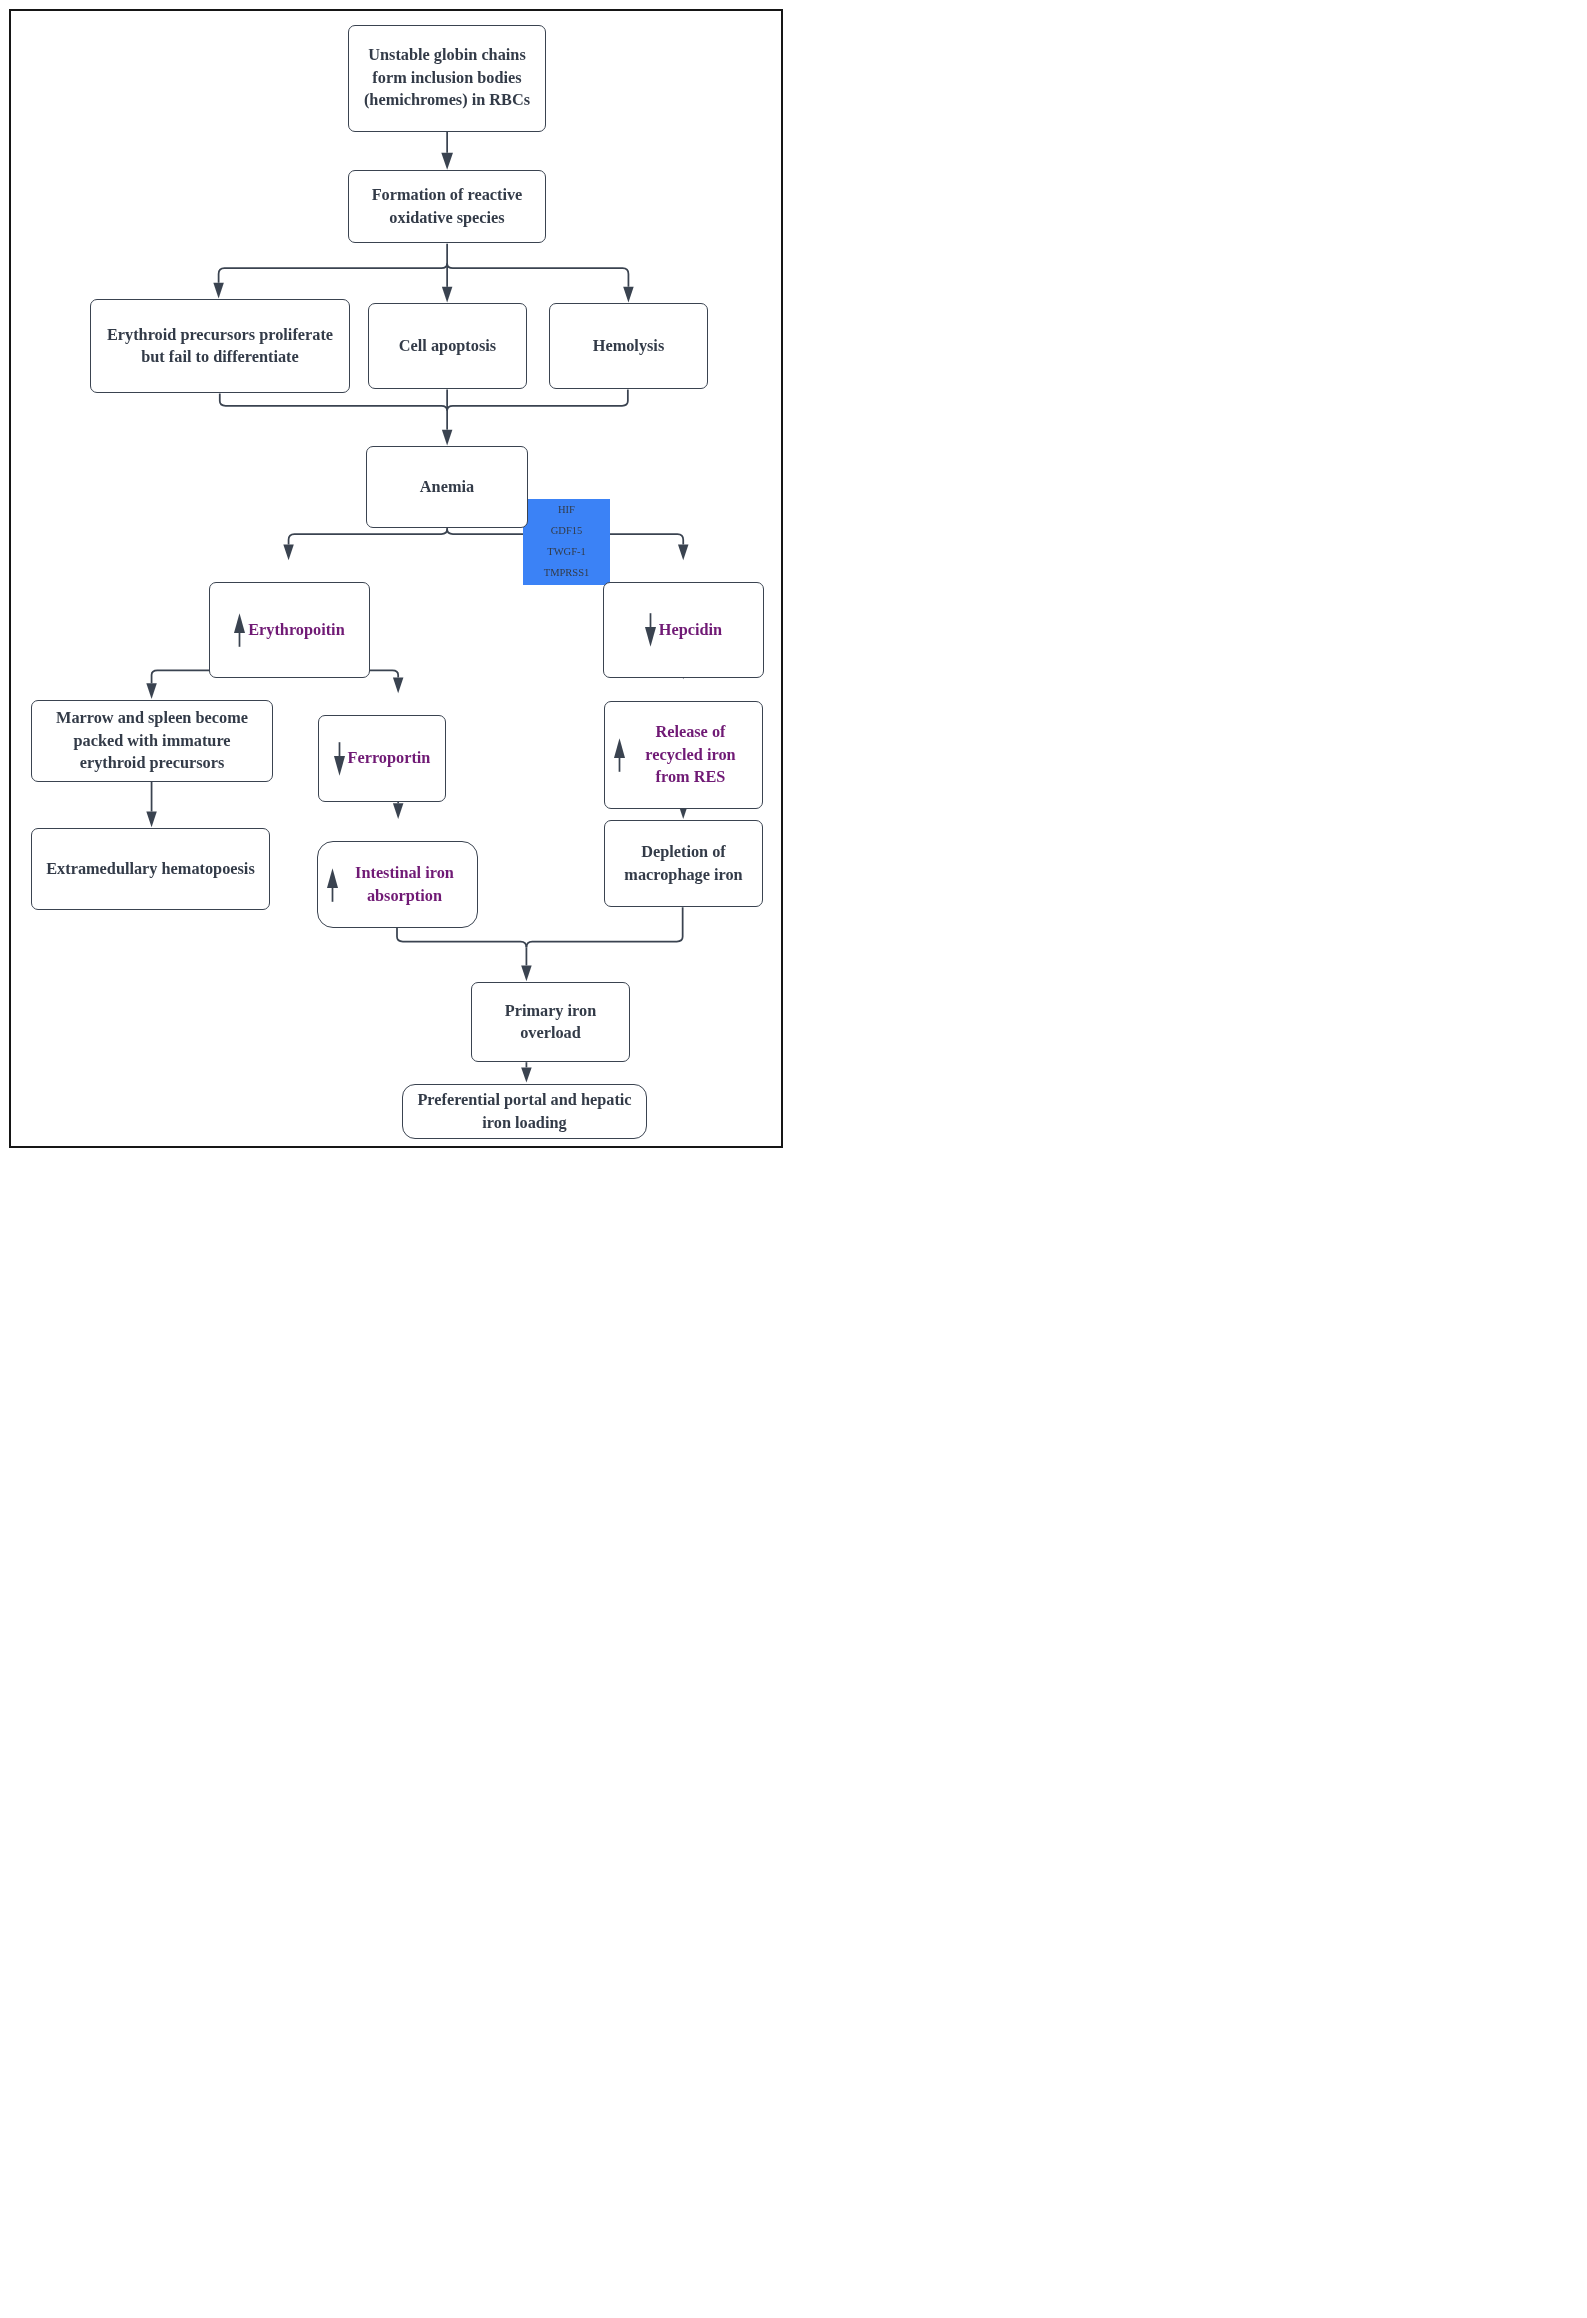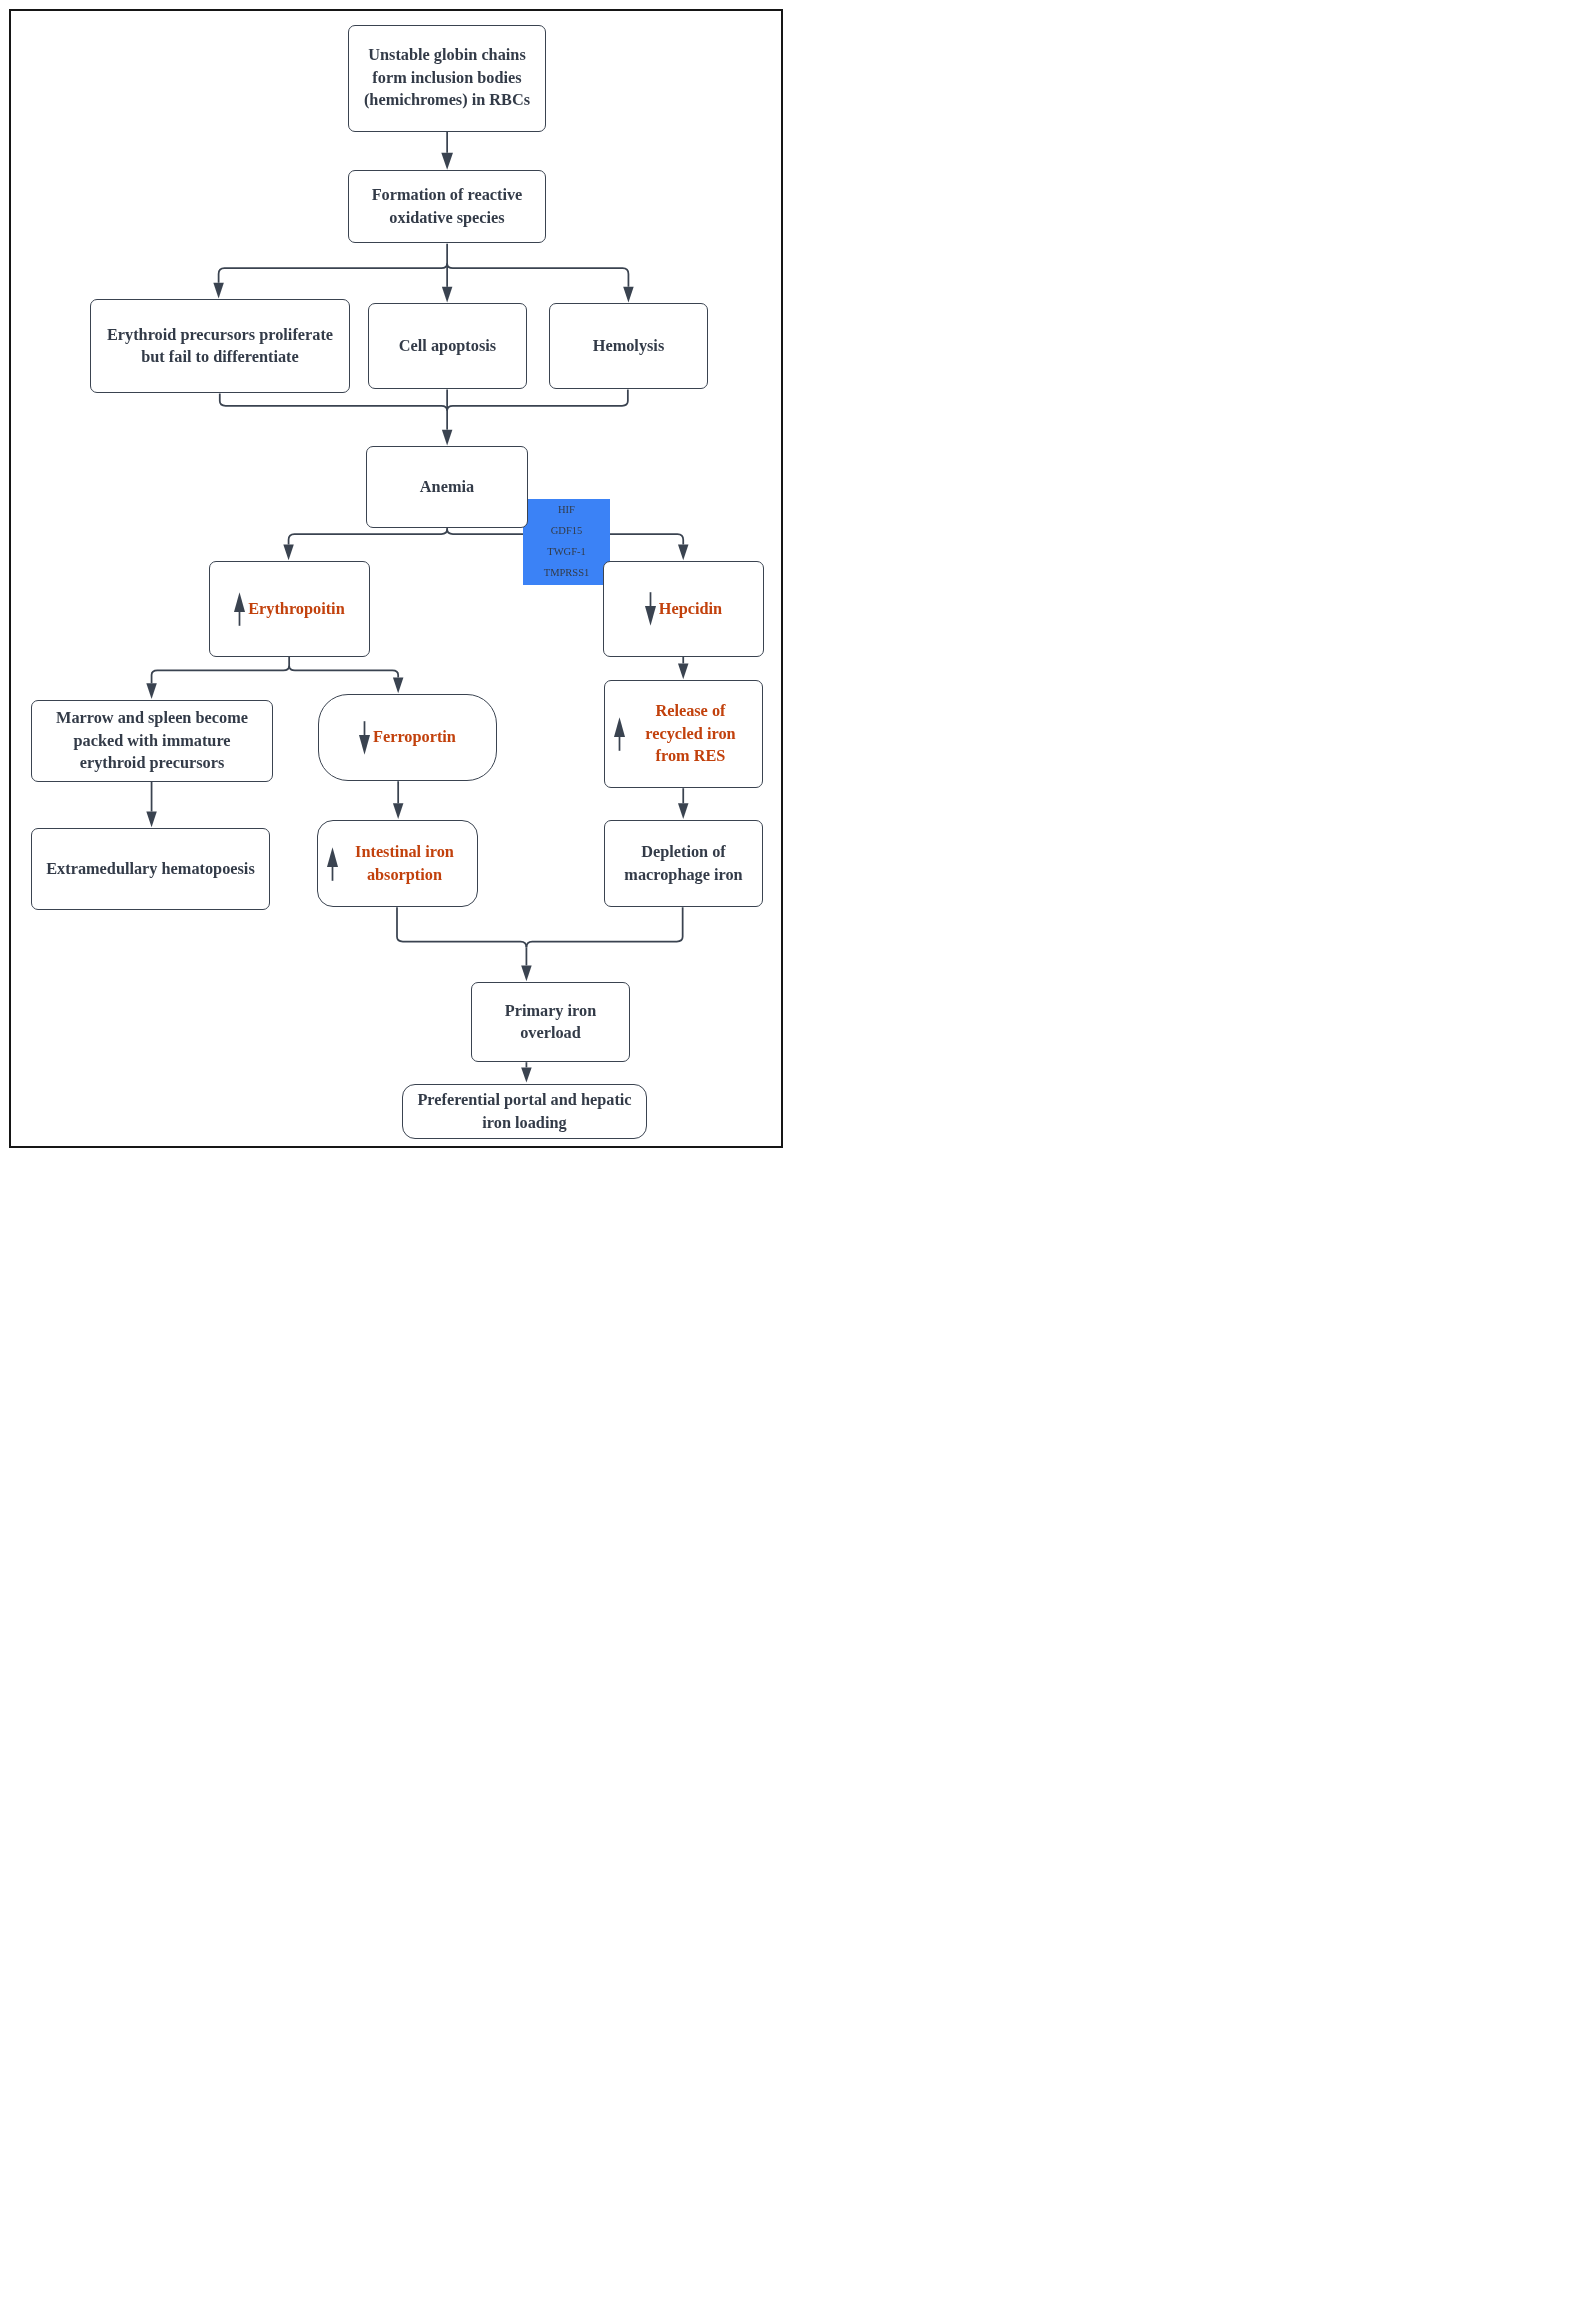--- a/index.html
+++ b/index.html
@@ -6,35 +6,35 @@
   #page{position:relative;width:794px;height:1159px;background:#ffffff;
         font-family:"Liberation Serif","DejaVu Serif",serif;overflow:hidden;}
   #frame{position:absolute;left:8.7px;top:8.7px;width:774px;height:1139px;
          border:2.3px solid #161616;box-sizing:border-box;}
   #wires{position:absolute;left:0;top:0;width:794px;height:1159px;}
 
   .n{position:absolute;background:#fff;border:1.7px solid #3a4350;border-radius:7px;
      display:flex;align-items:center;justify-content:center;text-align:center;
      font-weight:bold;color:#333b48;font-size:16.3px;line-height:1.38;
      padding:3.5px 9.3px;box-sizing:border-box;}
-  .black{color:#c2410c;}
+  .black{color:#701a75;margin-top:21px;}
   .arrow-ico{display:flex;align-items:center;flex:0 0 auto;margin-right:2.9px;}
   .arrow-ico svg{width:11px;height:34px;display:block;}
 
   
   #n-unstable      {left:348px; top:24.5px;   width:198px; height:107px;}
   #n-ros           {left:348px; top:170px;  width:198px; height:73px;}
   #n-erythroid     {left:90px; top:299px;  width:260px; height:94px;}
   #n-apoptosis     {left:368px; top:303px;  width:159px; height:86px;}
   #n-hemolysis     {left:549px; top:303px;  width:159px; height:86px;}
   #n-anemia        {left:366px; top:446px;  width:162px; height:82px;}
   #n-erythropoitin {left:209px; top:561px;  width:161px; height:96px;}
   #n-hepcidin      {left:603px;top:561px;  width:161px; height:96px;}
   #n-marrow        {left:31px;  top:700px; width:242px; height:82px;}
-  #n-ferroportin   {left:318px; top:694px; width:179px; height:87px;border-radius:30px;}
+  #n-ferroportin   {left:318px; top:694px; width:128px; height:87px;}
   #n-release       {left:604px;top:680px; width:159px; height:108px;}
   #n-extramedullary{left:31px;  top:828px; width:239px; height:82px;}
   #n-intestinal    {left:317px; top:820px; width:161px; height:87px;border-radius:16px;}
   #n-depletion     {left:604px;top:820px; width:159px; height:87px;}
   #n-primary       {left:447px; top:982px; width:159px; height:80px;margin-left:24px;}
   #n-preferential  {left:402px; top:1084px; width:245px; height:55px;border-radius:13px;}
 
   #edge-label{position:absolute;left:523px;top:499px;width:87px;height:86px;
               background:#3b82f6;color:#333b48;font-size:10.5px;line-height:21px;
               text-align:center;font-weight:normal;}

